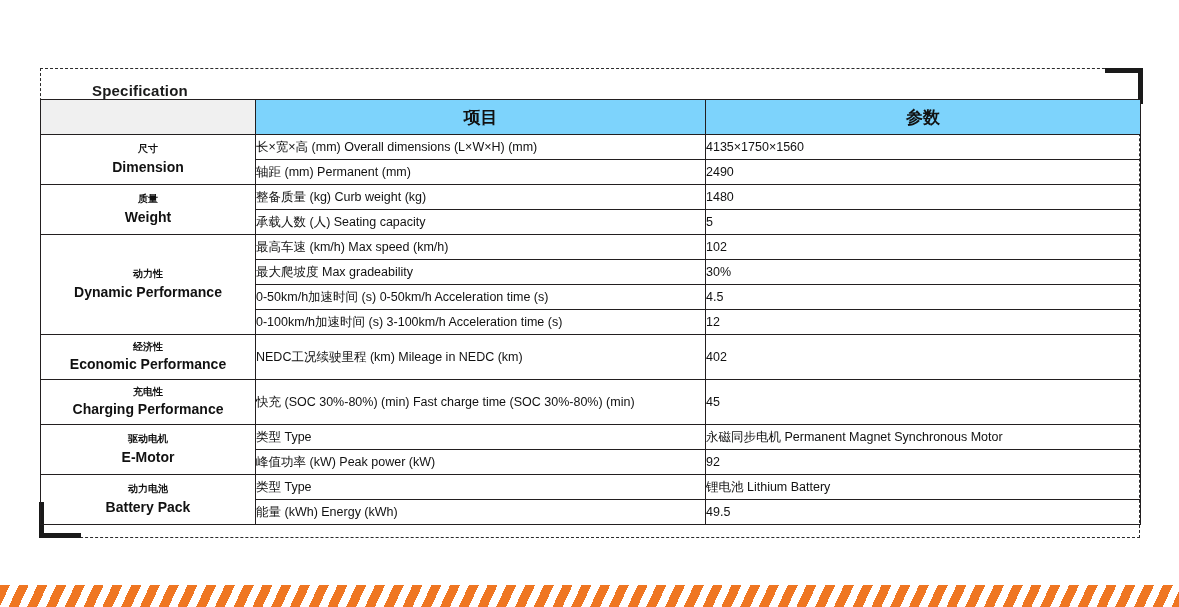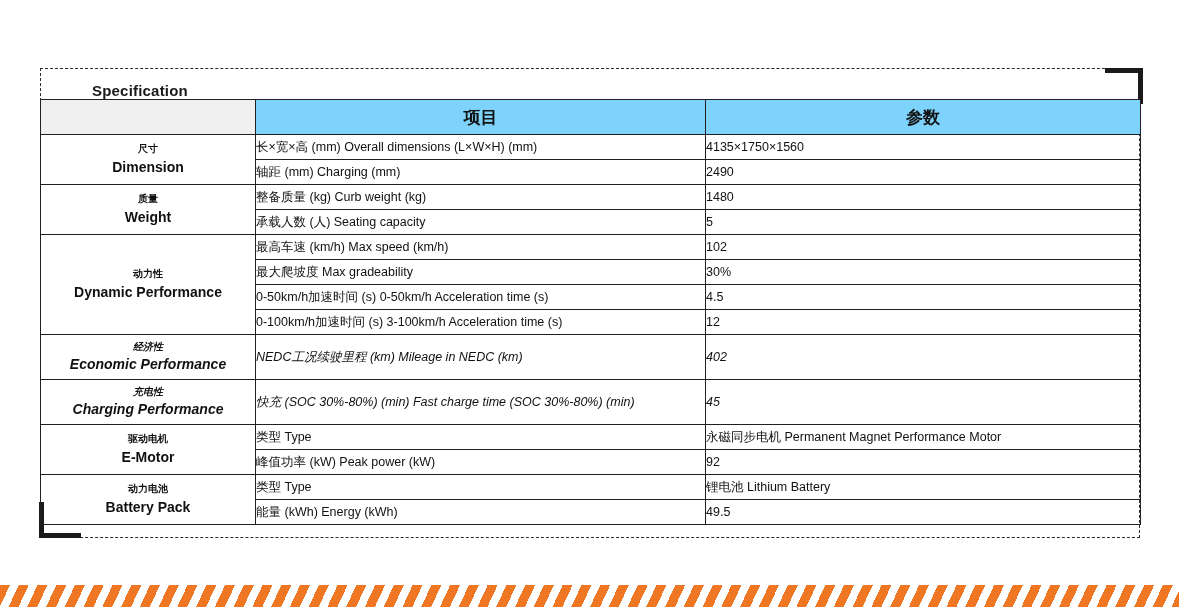--- a/index.html
+++ b/index.html
@@ -111,21 +111,21 @@
     font-size: 12.5px;
     color: #111;
     padding: 6px 10px;
     line-height: 1.35;
     margin-left: 24px;
   }
   .item { text-align: left; }
   .val  { text-align: left; }
 
   tr.datarow { height: 25px; }
-  tr.tallrow { height: 45px; font-style: italic; }
+  tr.tallrow { height: 45px; }
 
   
   #hazard-stripe {
     position: absolute;
     left: 0;
     bottom: 0;
     width: 1179px;
     height: 22px;
     background: repeating-linear-gradient(
       115deg,
@@ -157,21 +157,21 @@
     </tr>
   <tr class="datarow">
         <td class="cat" rowspan="2">
           <span class="cn">尺寸</span>
           <span class="en">Dimension</span>
         </td>
         <td class="item">长×宽×高 (mm)  Overall dimensions (L×W×H) (mm)</td>
         <td class="val">4135×1750×1560</td>
       </tr>
       <tr class="datarow">
-        <td class="item">轴距 (mm)  Charging (mm)</td>
+        <td class="item">轴距 (mm)  Permanent (mm)</td>
         <td class="val">2490</td>
       </tr>
       <tr class="datarow">
         <td class="cat" rowspan="2">
           <span class="cn">质量</span>
           <span class="en">Weight</span>
         </td>
         <td class="item">整备质量 (kg)  Curb weight (kg)</td>
         <td class="val">1480</td>
       </tr>
@@ -214,21 +214,21 @@
         </td>
         <td class="item">快充 (SOC 30%-80%) (min)  Fast charge time (SOC 30%-80%) (min)</td>
         <td class="val">45</td>
       </tr>
       <tr class="datarow">
         <td class="cat" rowspan="2">
           <span class="cn">驱动电机</span>
           <span class="en">E-Motor</span>
         </td>
         <td class="item">类型  Type</td>
-        <td class="val">永磁同步电机 Permanent Magnet Performance Motor</td>
+        <td class="val">永磁同步电机 Permanent Magnet Synchronous Motor</td>
       </tr>
       <tr class="datarow">
         <td class="item">峰值功率 (kW)  Peak power (kW)</td>
         <td class="val">92</td>
       </tr>
       <tr class="datarow">
         <td class="cat" rowspan="2">
           <span class="cn">动力电池</span>
           <span class="en">Battery Pack</span>
         </td>

